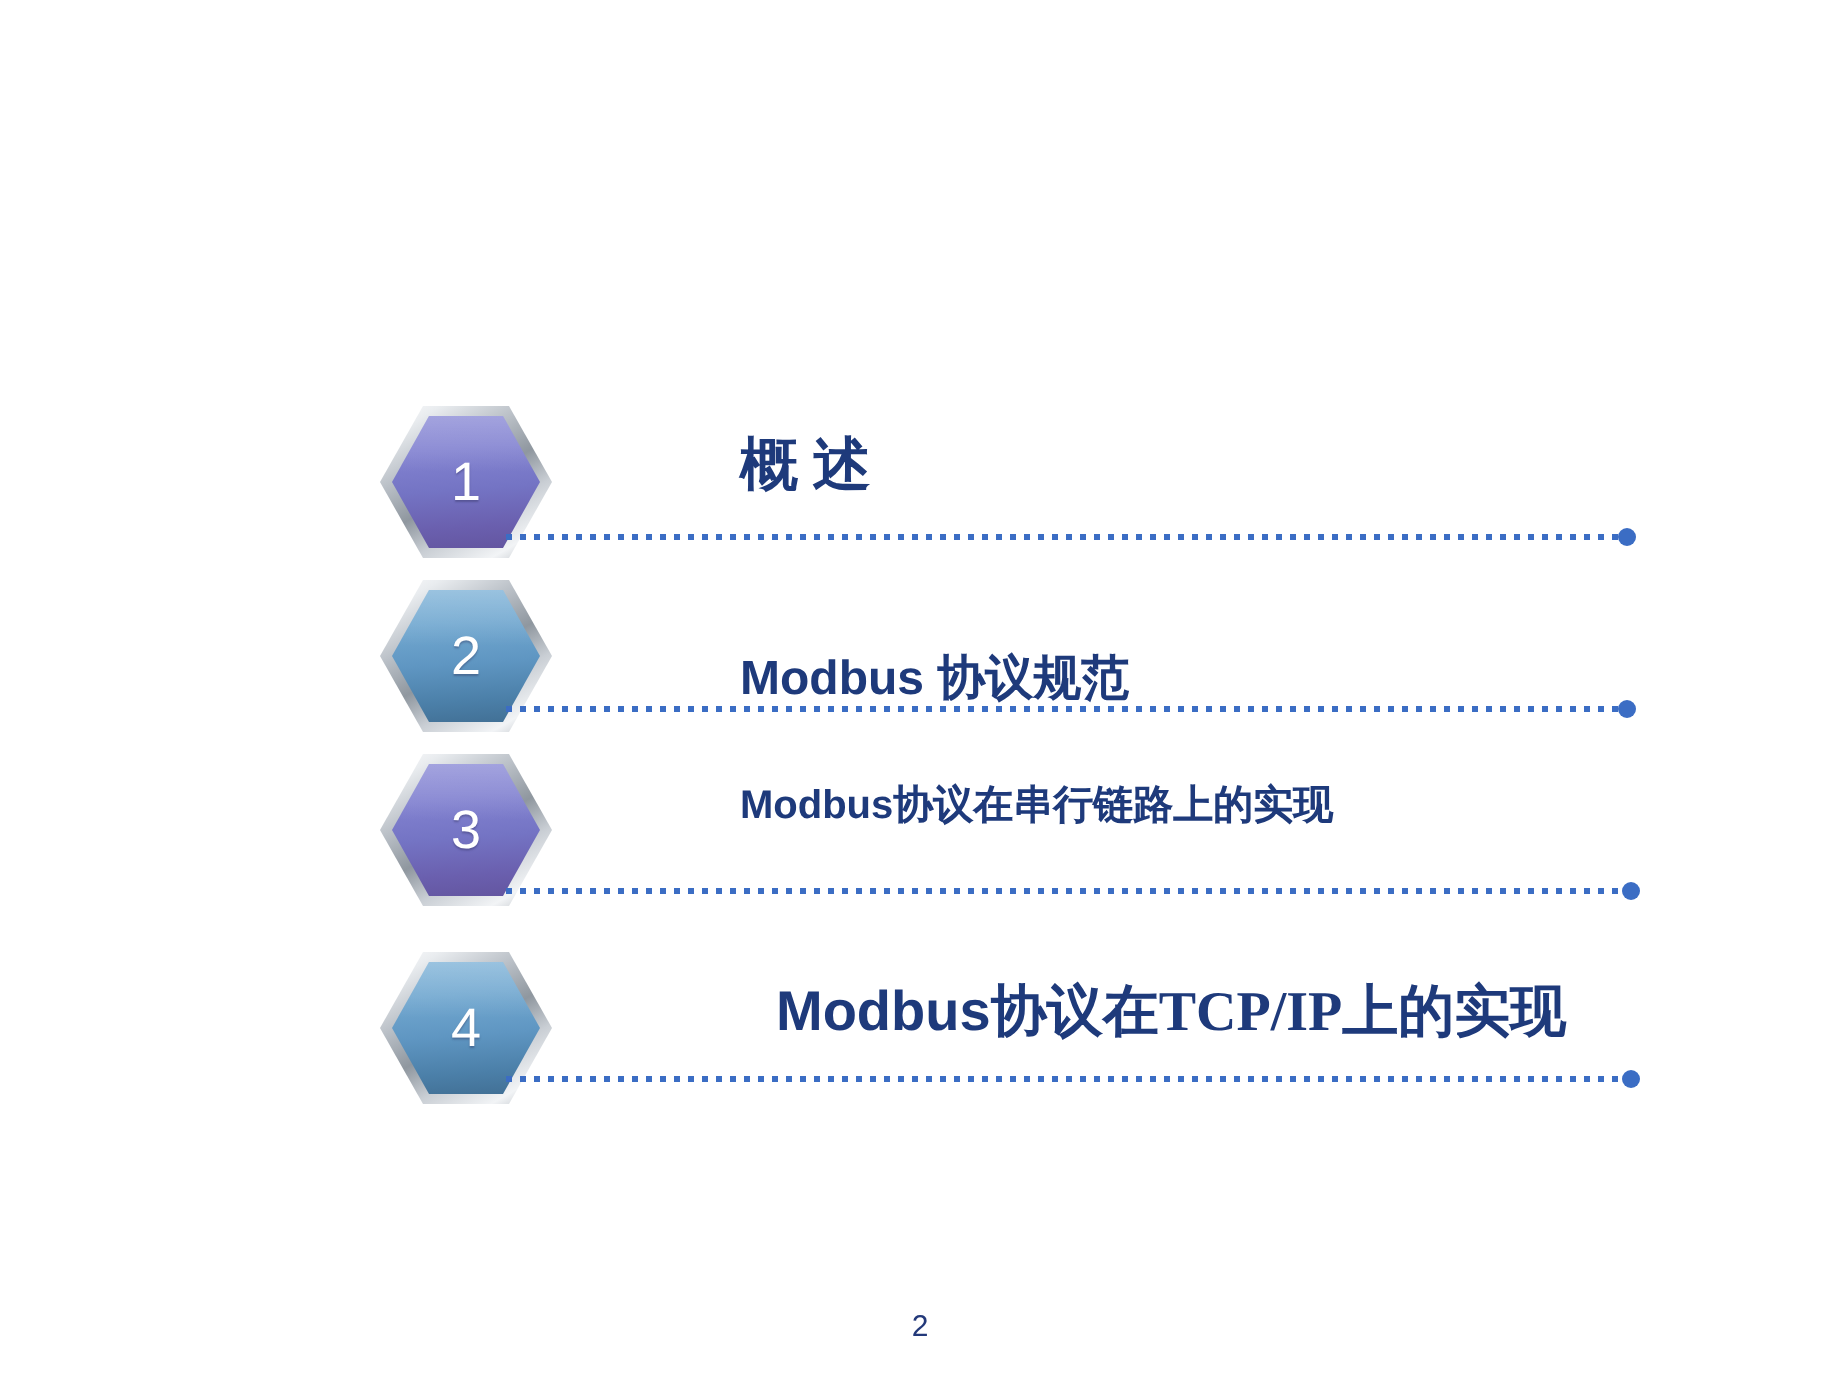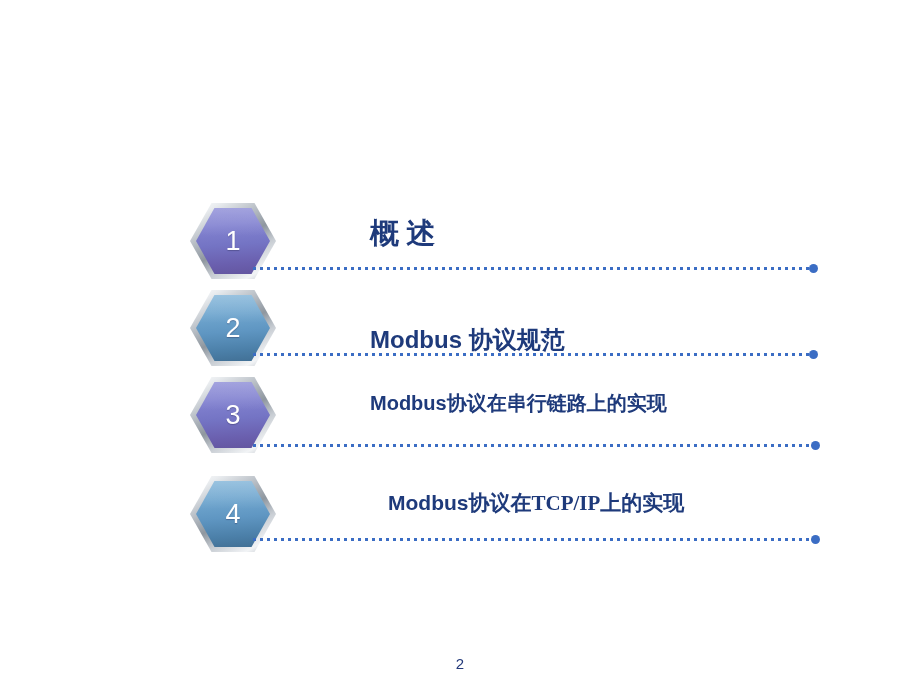--- a/index.html
+++ b/index.html
@@ -191,20 +191,20 @@
         <div class="dots" style="left: 253px; top: 444px; width: 558px;"></div>
         <div class="dot-end" style="left: 811px; top: 441px;"></div>
       </div>
       <div class="row">
         <div class="hex-wrap" style="top: 476px;">
           <div class="hex-outer">
             <div class="hex-inner blue"></div>
           </div>
           <div class="hex-number">4</div>
         </div>
-        <div class="row-label" style="left: 388px; top: 492px; font-size: 21px;"><span class="latin">Modbus</span><span class="cjk">协议在TCP/IP上的实现</span></div>
+        <div class="row-label" style="left: 388px; top: 492px; font-size: 28px;"><span class="latin">Modbus</span><span class="cjk">协议在TCP/IP上的实现</span></div>
         <div class="dots" style="left: 253px; top: 538px; width: 558px;"></div>
         <div class="dot-end" style="left: 811px; top: 535px;"></div>
       </div>
     </div>
 
   <div class="page-number">2</div>
 </div>
 
 </body></html>

